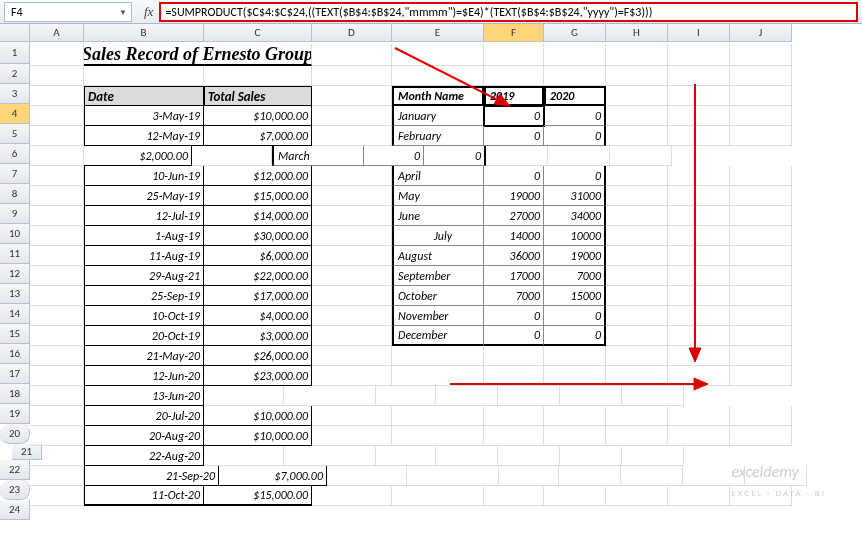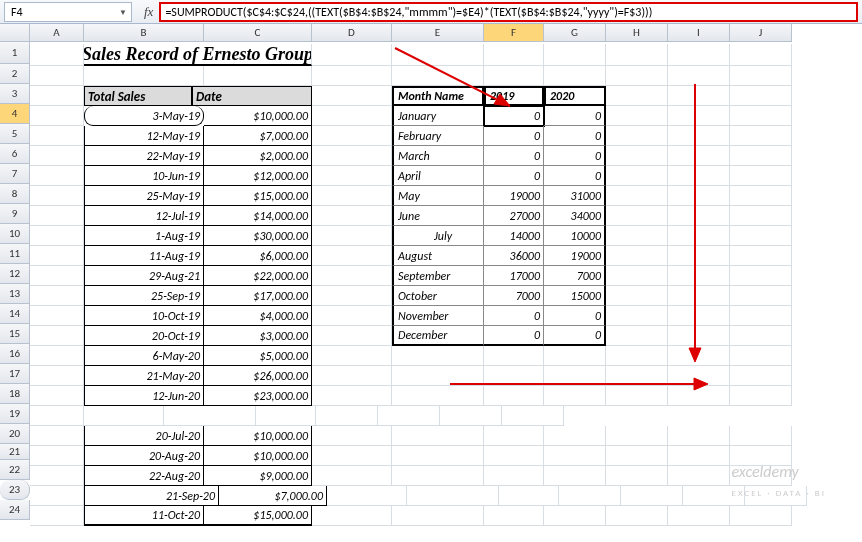--- a/index.html
+++ b/index.html
@@ -85,22 +85,22 @@
       <div class="row-header" style="height: 20px;">10</div>
       <div class="row-header" style="height: 20px;">11</div>
       <div class="row-header" style="height: 20px;">12</div>
       <div class="row-header" style="height: 20px;">13</div>
       <div class="row-header" style="height: 20px;">14</div>
       <div class="row-header" style="height: 20px;">15</div>
       <div class="row-header" style="height: 20px;">16</div>
       <div class="row-header" style="height: 20px;">17</div>
       <div class="row-header" style="height: 20px;">18</div>
       <div class="row-header" style="height: 20px;">19</div>
-      <div class="row-header" style="height: 20px;">20</div>
-      <div class="row-header" style="height: 16px;">21</div>
+      <div class="row-header" style="height: 20px; border-radius: 9px;">20</div>
+      <div class="row-header" style="height: 16px; margin-left: 12px;">21</div>
       <div class="row-header" style="height: 20px;">22</div>
       <div class="row-header" style="height: 20px; border-radius: 9px;">23</div>
       <div class="row-header" style="height: 20px;">24</div>
     </div>
   <div class="grid" id="grid">
       <div class="grow">
         <div class="cell " style="width: 54px; height: 22px;"></div>
         <div class="cell title-cell" style="width: 228px; height: 22px;">Sales Record of Ernesto Group</div>
         <div class="cell " style="width: 80px; height: 22px;"></div>
         <div class="cell " style="width: 92px; height: 22px;"></div>
@@ -117,33 +117,33 @@
         <div class="cell " style="width: 80px; height: 20px;"></div>
         <div class="cell " style="width: 92px; height: 20px;"></div>
         <div class="cell " style="width: 60px; height: 20px;"></div>
         <div class="cell " style="width: 62px; height: 20px;"></div>
         <div class="cell " style="width: 62px; height: 20px;"></div>
         <div class="cell " style="width: 62px; height: 20px;"></div>
         <div class="cell " style="width: 62px; height: 20px;"></div>
       </div>
       <div class="grow">
         <div class="cell " style="width: 54px; height: 20px;"></div>
+        <div class="cell hdr" style="width: 120px; height: 20px;">Date</div>
         <div class="cell hdr" style="width: 108px; height: 20px;">Total Sales</div>
-        <div class="cell hdr" style="width: 120px; height: 20px;">Date</div>
         <div class="cell " style="width: 80px; height: 20px;"></div>
         <div class="cell m-hdr" style="width: 92px; height: 20px;">Month Name</div>
         <div class="cell m-hdr" style="width: 60px; height: 20px;">2019</div>
         <div class="cell m-hdr" style="width: 62px; height: 20px;">2020</div>
         <div class="cell " style="width: 62px; height: 20px;"></div>
         <div class="cell " style="width: 62px; height: 20px;"></div>
         <div class="cell " style="width: 62px; height: 20px;"></div>
       </div>
       <div class="grow">
         <div class="cell " style="width: 54px; height: 20px;"></div>
-        <div class="cell data-l" style="width: 120px; height: 20px; border-radius: 9px;">3-May-19</div>
+        <div class="cell data-l" style="width: 120px; height: 20px;">3-May-19</div>
         <div class="cell data-r" style="width: 108px; height: 20px;">$10,000.00</div>
         <div class="cell " style="width: 80px; height: 20px;"></div>
         <div class="cell m-lbl" style="width: 92px; height: 20px;">January</div>
         <div class="cell m-v1 active-cell" style="width: 60px; height: 20px;">0</div>
         <div class="cell m-v2" style="width: 62px; height: 20px;">0</div>
         <div class="cell " style="width: 62px; height: 20px;"></div>
         <div class="cell " style="width: 62px; height: 20px;"></div>
         <div class="cell " style="width: 62px; height: 20px;"></div>
       </div>
       <div class="grow">
@@ -153,21 +153,20 @@
         <div class="cell " style="width: 80px; height: 20px;"></div>
         <div class="cell m-lbl" style="width: 92px; height: 20px;">February</div>
         <div class="cell m-v1" style="width: 60px; height: 20px;">0</div>
         <div class="cell m-v2" style="width: 62px; height: 20px;">0</div>
         <div class="cell " style="width: 62px; height: 20px;"></div>
         <div class="cell " style="width: 62px; height: 20px;"></div>
         <div class="cell " style="width: 62px; height: 20px;"></div>
       </div>
       <div class="grow">
         <div class="cell " style="width: 54px; height: 20px;"></div>
-        <div class="cell data-l" style="width: 120px; height: 20px;">22-May-19</div>
         <div class="cell data-r" style="width: 108px; height: 20px;">$2,000.00</div>
         <div class="cell " style="width: 80px; height: 20px;"></div>
         <div class="cell m-lbl" style="width: 92px; height: 20px;">March</div>
         <div class="cell m-v1" style="width: 60px; height: 20px;">0</div>
         <div class="cell m-v2" style="width: 62px; height: 20px;">0</div>
         <div class="cell " style="width: 62px; height: 20px;"></div>
         <div class="cell " style="width: 62px; height: 20px;"></div>
         <div class="cell " style="width: 62px; height: 20px;"></div>
       </div>
       <div class="grow">
@@ -273,32 +272,20 @@
         <div class="cell " style="width: 80px; height: 20px;"></div>
         <div class="cell m-lbl" style="width: 92px; height: 20px;">December</div>
         <div class="cell m-v1" style="width: 60px; height: 20px;">0</div>
         <div class="cell m-v2" style="width: 62px; height: 20px;">0</div>
         <div class="cell " style="width: 62px; height: 20px;"></div>
         <div class="cell " style="width: 62px; height: 20px;"></div>
         <div class="cell " style="width: 62px; height: 20px;"></div>
       </div>
       <div class="grow">
         <div class="cell " style="width: 54px; height: 20px;"></div>
-        <div class="cell data-l" style="width: 120px; height: 20px;">6-May-20</div>
-        <div class="cell data-r" style="width: 108px; height: 20px;">$5,000.00</div>
-        <div class="cell " style="width: 80px; height: 20px;"></div>
-        <div class="cell " style="width: 92px; height: 20px;"></div>
-        <div class="cell " style="width: 60px; height: 20px;"></div>
-        <div class="cell " style="width: 62px; height: 20px;"></div>
-        <div class="cell " style="width: 62px; height: 20px;"></div>
-        <div class="cell " style="width: 62px; height: 20px;"></div>
-        <div class="cell " style="width: 62px; height: 20px;"></div>
-      </div>
-      <div class="grow">
-        <div class="cell " style="width: 54px; height: 20px;"></div>
         <div class="cell data-l" style="width: 120px; height: 20px;">21-May-20</div>
         <div class="cell data-r" style="width: 108px; height: 20px;">$26,000.00</div>
         <div class="cell " style="width: 80px; height: 20px;"></div>
         <div class="cell " style="width: 92px; height: 20px;"></div>
         <div class="cell " style="width: 60px; height: 20px;"></div>
         <div class="cell " style="width: 62px; height: 20px;"></div>
         <div class="cell " style="width: 62px; height: 20px;"></div>
         <div class="cell " style="width: 62px; height: 20px;"></div>
         <div class="cell " style="width: 62px; height: 20px;"></div>
       </div>
@@ -309,20 +296,21 @@
         <div class="cell " style="width: 80px; height: 20px;"></div>
         <div class="cell " style="width: 92px; height: 20px;"></div>
         <div class="cell " style="width: 60px; height: 20px;"></div>
         <div class="cell " style="width: 62px; height: 20px;"></div>
         <div class="cell " style="width: 62px; height: 20px;"></div>
         <div class="cell " style="width: 62px; height: 20px;"></div>
         <div class="cell " style="width: 62px; height: 20px;"></div>
       </div>
       <div class="grow">
         <div class="cell " style="width: 54px; height: 20px;"></div>
+        <div class="cell data-l" style="width: 120px; height: 20px;">13-Jun-20</div>
         <div class="cell " style="width: 80px; height: 20px;"></div>
         <div class="cell " style="width: 92px; height: 20px;"></div>
         <div class="cell " style="width: 60px; height: 20px;"></div>
         <div class="cell " style="width: 62px; height: 20px;"></div>
         <div class="cell " style="width: 62px; height: 20px;"></div>
         <div class="cell " style="width: 62px; height: 20px;"></div>
         <div class="cell " style="width: 62px; height: 20px;"></div>
       </div>
       <div class="grow">
         <div class="cell " style="width: 54px; height: 20px;"></div>
@@ -344,21 +332,20 @@
         <div class="cell " style="width: 92px; height: 20px;"></div>
         <div class="cell " style="width: 60px; height: 20px;"></div>
         <div class="cell " style="width: 62px; height: 20px;"></div>
         <div class="cell " style="width: 62px; height: 20px;"></div>
         <div class="cell " style="width: 62px; height: 20px;"></div>
         <div class="cell " style="width: 62px; height: 20px;"></div>
       </div>
       <div class="grow">
         <div class="cell " style="width: 54px; height: 20px;"></div>
         <div class="cell data-l" style="width: 120px; height: 20px;">22-Aug-20</div>
-        <div class="cell data-r" style="width: 108px; height: 20px;">$9,000.00</div>
         <div class="cell " style="width: 80px; height: 20px;"></div>
         <div class="cell " style="width: 92px; height: 20px;"></div>
         <div class="cell " style="width: 60px; height: 20px;"></div>
         <div class="cell " style="width: 62px; height: 20px;"></div>
         <div class="cell " style="width: 62px; height: 20px;"></div>
         <div class="cell " style="width: 62px; height: 20px;"></div>
         <div class="cell " style="width: 62px; height: 20px;"></div>
       </div>
       <div class="grow">
         <div class="cell " style="width: 54px; height: 20px;"></div>

